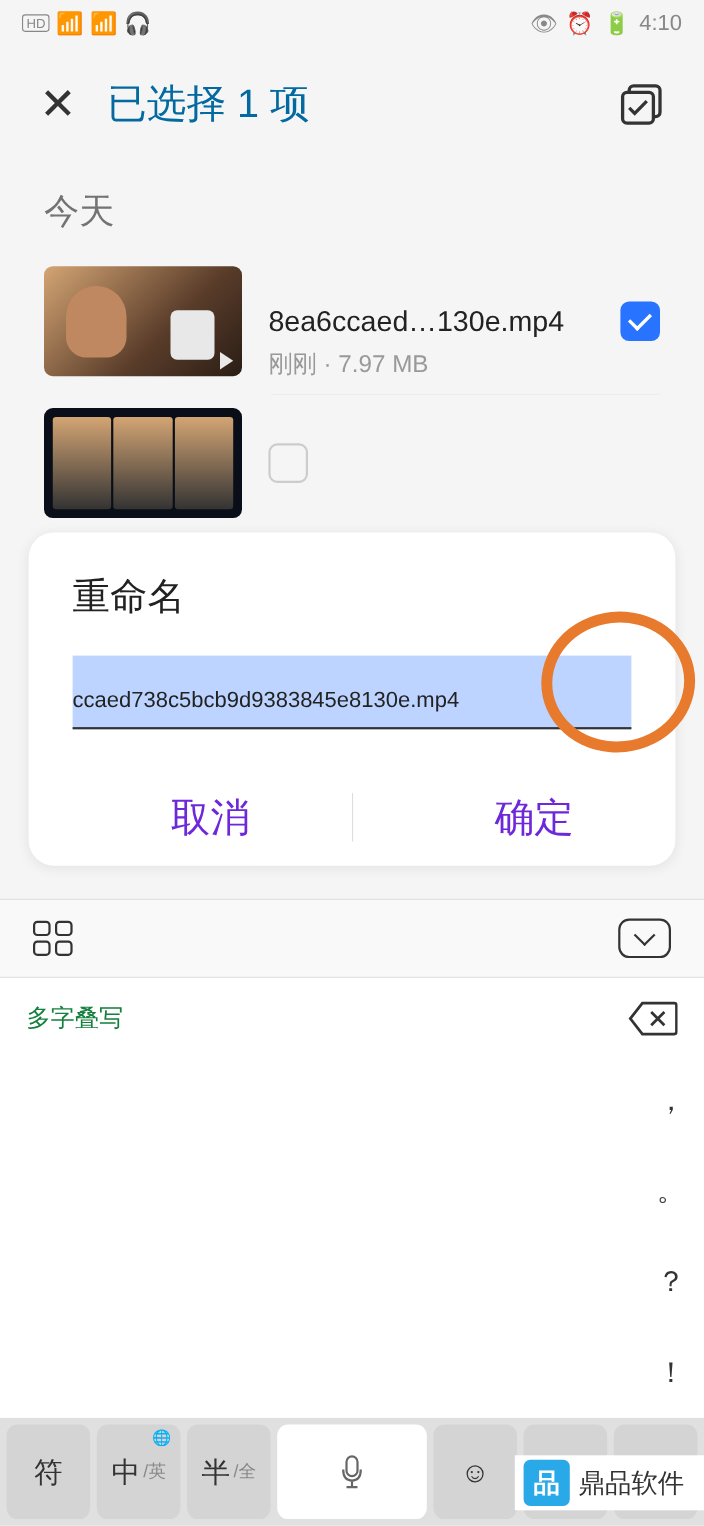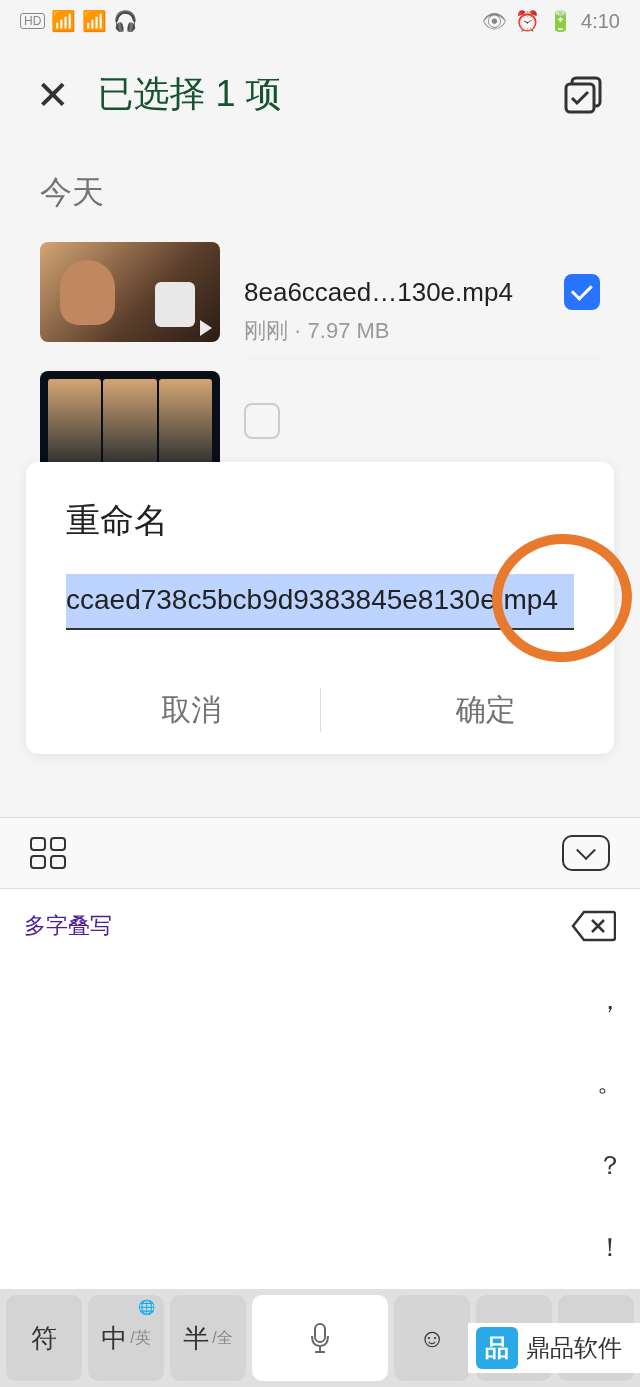--- a/index.html
+++ b/index.html
@@ -4,21 +4,21 @@
 <style>
   * { box-sizing: border-box; margin: 0; padding: 0; font-family: -apple-system, "PingFang SC", sans-serif; }
   body { width: 640px; height: 1387px; background: #f5f5f5; position: relative; overflow: hidden; }
 
   .status-bar { height: 42px; display: flex; justify-content: space-between; align-items: center; padding: 0 20px; color: #888; font-size: 20px; }
   .status-left { display: flex; gap: 6px; align-items: center; justify-content: center; }
   .status-right { display: flex; gap: 8px; align-items: center; }
 
   .header { display: flex; align-items: center; padding: 28px 36px; }
   .close-x { font-size: 40px; color: #333; margin-right: 28px; font-weight: 300; }
-  .header-title { font-size: 36px; color: #14532d; flex: 1; }
+  .header-title { font-size: 36px; color: #0369a1; flex: 1; }
   .select-all { width: 42px; height: 42px; }
 
   .section-label { font-size: 32px; color: #737373; padding: 24px 40px 10px; }
 
   .file-row { display: flex; align-items: center; padding: 12px 40px; gap: 24px; }
   .thumb { width: 180px; height: 100px; border-radius: 8px; background: #ddd; flex-shrink: 0; position: relative; overflow: hidden; }
   .thumb1 { background: linear-gradient(135deg, #d4a574 0%, #5a3d2a 60%, #2a1d15 100%); }
   .thumb1::after { content: ""; position: absolute; left: 20px; top: 18px; width: 55px; height: 65px; background: #c08860; border-radius: 30px 30px 20px 20px; }
   .thumb1::before { content: ""; position: absolute; right: 25px; top: 40px; width: 40px; height: 45px; background: #e8e8e8; border-radius: 6px; }
   .thumb2 { background: #0a0e18; display: grid; grid-template-columns: 1fr 1fr 1fr; gap: 2px; padding: 8px; }
@@ -26,37 +26,37 @@
   .thumb .play { position: absolute; right: 8px; bottom: 6px; width: 0; height: 0; border-left: 12px solid rgba(255,255,255,0.9); border-top: 8px solid transparent; border-bottom: 8px solid transparent; }
   .file-info { flex: 1; min-width: 0; margin-top: 40px; }
   .file-name { font-size: 26px; color: #222; white-space: nowrap; overflow: hidden; text-overflow: ellipsis; }
   .file-meta { font-size: 22px; color: #999; margin-top: 8px; }
   .chk { width: 36px; height: 36px; border-radius: 8px; flex-shrink: 0; }
   .chk.checked { background: #2873ff; display: flex; align-items: center; justify-content: center; }
   .chk.checked::after { content: ""; width: 16px; height: 9px; border-left: 3px solid #fff; border-bottom: 3px solid #fff; transform: rotate(-45deg) translate(1px,-2px); }
   .chk.empty { border: 2px solid #ccc; }
   .divider { height: 1px; background: #eee; margin-left: 246px; margin-right: 40px; }
 
-  .dialog-overlay { position: absolute; top: 462px; left: 26px; right: 26px; background: #fff; border-radius: 12px; padding: 36px 0 0; box-shadow: 0 2px 12px rgba(0,0,0,0.08); }
+  .dialog-overlay { position: absolute; top: 484px; left: 26px; right: 26px; background: #fff; border-radius: 23px; padding: 36px 0 0; box-shadow: 0 2px 12px rgba(0,0,0,0.08); }
   .dialog-title { font-size: 34px; color: #222; padding: 0 40px 30px; font-weight: 500; }
   .dialog-input-wrap { padding: 0 40px 36px; position: relative; }
-  .dialog-input { display: block; width: 100%; border: none; border-bottom: 2px solid #333; font-size: 28px; padding: 10px 0 12px; background: #bcd4ff; color: #222; outline: none; }
+  .dialog-input { display: block; width: 100%; border: none; border-bottom: 2px solid #333; font-size: 20px; padding: 30px 0 12px; background: #bcd4ff; color: #222; outline: none; }
   .circle-annot { position: absolute; right: -18px; top: -40px; width: 140px; height: 128px; border: 10px solid #e87a2e; border-radius: 50%; transform: rotate(-6deg); pointer-events: none; }
   .dialog-actions { display: flex; height: 88px; border-top: 0; }
-  .dialog-btn { flex: 1; display: flex; align-items: center; justify-content: center; font-size: 30px; color: #737373; margin-left: 37px; }
+  .dialog-btn { flex: 1; display: flex; align-items: center; justify-content: center; font-size: 36px; color: #6d28d9; margin-left: 37px; }
   .dialog-sep { width: 1px; background: #ddd; margin: 22px 0; }
 
   .kb-toolbar { position: absolute; top: 817px; left: 0; right: 0; height: 72px; background: #f9f9f9; display: flex; align-items: center; justify-content: space-between; padding: 0 30px; border-top: 1px solid #ddd; border-bottom: 1px solid #ddd; }
   .grid-icon { display: grid; grid-template-columns: 16px 16px; grid-template-rows: 14px 14px; gap: 4px; }
   .grid-icon > div { border: 2.5px solid #333; border-radius: 4px; }
   .chev-down-box { width: 48px; height: 36px; border: 2.5px solid #333; border-radius: 10px; display: flex; align-items: center; justify-content: center; }
   .chev-down-box::after { content: ""; width: 12px; height: 12px; border-right: 2.5px solid #333; border-bottom: 2.5px solid #333; transform: rotate(45deg) translate(-2px,-2px); }
 
   .kb-hint { position: absolute; top: 889px; left: 0; right: 0; height: 70px; background: #fff; display: flex; align-items: center; justify-content: space-between; padding: 4px 24px 0; }
-  .hint-text { color: #4c1d95; font-size: 22px; }
+  .hint-text { color: #15803d; font-size: 22px; }
   .backspace { width: 46px; height: 34px; position: relative; }
   .backspace svg { width: 100%; height: 100%; }
 
   .kb-area { position: absolute; top: 959px; left: 0; right: 0; bottom: 98px; background: #fff; }
   .kb-side { position: absolute; right: 0; top: 0; bottom: 0; width: 60px; display: flex; flex-direction: column; justify-content: space-around; align-items: center; font-size: 26px; color: #333; }
   .kb-side div { font-size: 26px; }
 
   .kb-bottom { position: absolute; bottom: 0; left: 0; right: 0; height: 98px; background: #e0e0e0; display: flex; gap: 6px; padding: 6px; }
   .kb-key { background: #d4d4d4; border-radius: 10px; display: flex; align-items: center; justify-content: center; font-size: 26px; color: #333; position: relative; }
   .kb-key.w1 { width: 76px; }

